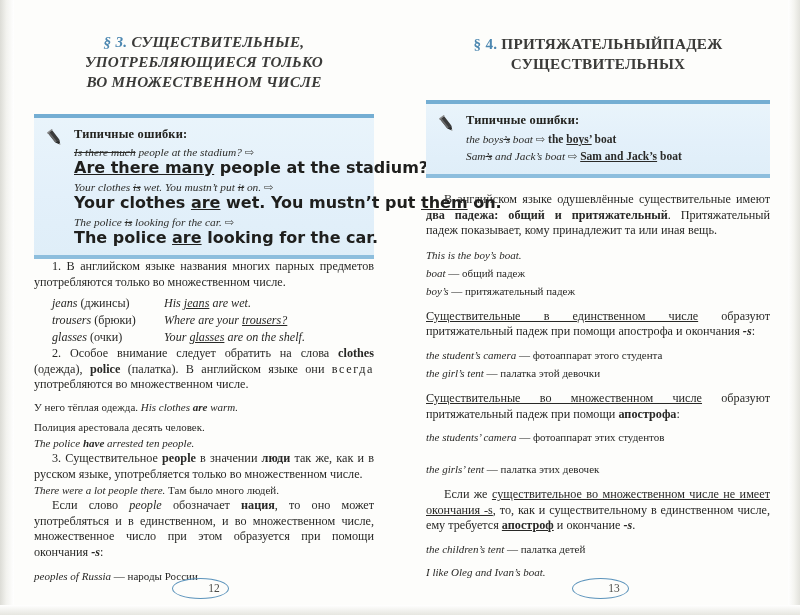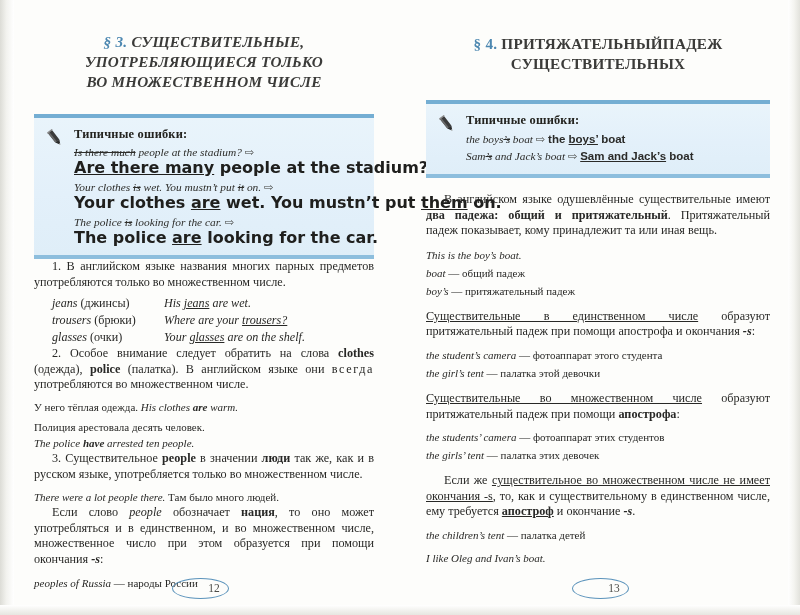--- a/index.html
+++ b/index.html
@@ -119,21 +119,21 @@
     white-space: nowrap;
   }
   .tip-right-ans u { text-decoration: underline; }
   .inline-pair {
     font-size: 11.3px;
     line-height: 17px;
     white-space: nowrap;
   }
   .inline-pair .ital { font-style: italic; }
   .inline-pair .ans {
-    font-family: Liberation Sans, sans-serif;
+    font-family: Liberation Serif, serif;
     font-weight: bold;
     font-size: 11.5px;
   }
 
   
   .body {
     font-size: 12.2px;
     line-height: 15.6px;
     text-align: justify;
     color: #282826;
@@ -267,21 +267,21 @@
 
       <p class="para"><span>2. Особое внимание следует обратить на слова </span><span class="bold">clothes</span><span> (одежда), </span><span class="bold">police</span><span> (палатка). В английском языке они </span><span class="sp">всегда</span><span> употребляются во множественном числе.</span></p>
 
       <p class="sent" style="margin-top:6px"><span>У него тёплая одежда. </span><span class="ital">His clothes </span><span class="ital bold">are</span><span class="ital"> warm.</span></p>
 
       <p class="sent" style="margin-top:4px">Полиция арестовала десять человек.</p>
       <p class="sent"><span class="ital">The police </span><span class="ital bold">have</span><span class="ital"> arrested ten people.</span></p>
 
       <p class="para"><span>3. Существительное </span><span class="bold">people</span><span> в значении </span><span class="bold">люди</span><span> так же, как и в русском языке, употребляется только во множественном числе.</span></p>
 
-      <p class="sent" style="margin-top:7px"><span class="ital">There were a lot people there.</span><span> Там было много людей.</span></p>
+      <p class="sent" style=""><span class="ital">There were a lot people there.</span><span> Там было много людей.</span></p>
 
       <p class="para"><span>Если слово </span><span class="ital">people</span><span> обозначает </span><span class="bold">нация</span><span>, то оно может употребляться и в единственном, и во множественном числе, множественное число при этом образуется при помощи окончания </span><span class="bold ital">-s</span><span>:</span></p>
 
       <p class="sent" style="margin-top:7px"><span class="ital">peoples of Russia</span><span> — </span><span>народы России</span></p>
     </div>
 
     <div class="pagenum">
       <span class="circle">12</span>
     </div>
   </div>
@@ -329,21 +329,21 @@
       <p class="sent" style="margin-top:2px"><span class="ital">boy’s</span><span> — притяжательный падеж</span></p>
 
       <p class="para noindent" style="margin-top:10px"><span class="ul">Существительные в единственном числе</span><span> образуют притяжательный падеж при помощи апострофа и окончания </span><span class="bold ital">-s</span><span>:</span></p>
 
       <p class="sent" style="margin-top:7px"><span class="ital">the student’s camera</span><span> — </span><span>фотоаппарат этого студента</span></p>
       <p class="sent" style="margin-top:2px"><span class="ital">the girl’s tent</span><span> — </span><span>палатка этой девочки</span></p>
 
       <p class="para noindent" style="margin-top:10px"><span class="ul">Существительные во множественном числе</span><span> образуют притяжательный падеж при помощи </span><span class="bold">апострофа</span><span>:</span></p>
 
       <p class="sent" style="margin-top:7px"><span class="ital">the students’ camera</span><span> — </span><span>фотоаппарат этих студентов</span></p>
-      <p class="sent" style="margin-top:2px"><span class="ital">the girls’ tent</span><span> — </span><span>палатка этих девочек</span></p>
+      <p class="sent" style="margin-top:16px"><span class="ital">the girls’ tent</span><span> — </span><span>палатка этих девочек</span></p>
 
       <p class="para" style="margin-top:10px"><span>Если же </span><span class="ul">существительное во множественном числе не имеет окончания -s</span><span>, то, как и существительному в единственном числе, ему требуется </span><span class="bold ul">апостроф</span><span> и окончание </span><span class="bold ital">-s</span><span>.</span></p>
 
       <p class="sent" style="margin-top:7px"><span class="ital">the children’s tent</span><span> — </span><span>палатка детей</span></p>
 
 
       <p class="sent" style="margin-top:7px"><span class="ital">I like Oleg and Ivan’s boat.</span></p>
     </div>
 
     <div class="pagenum">

